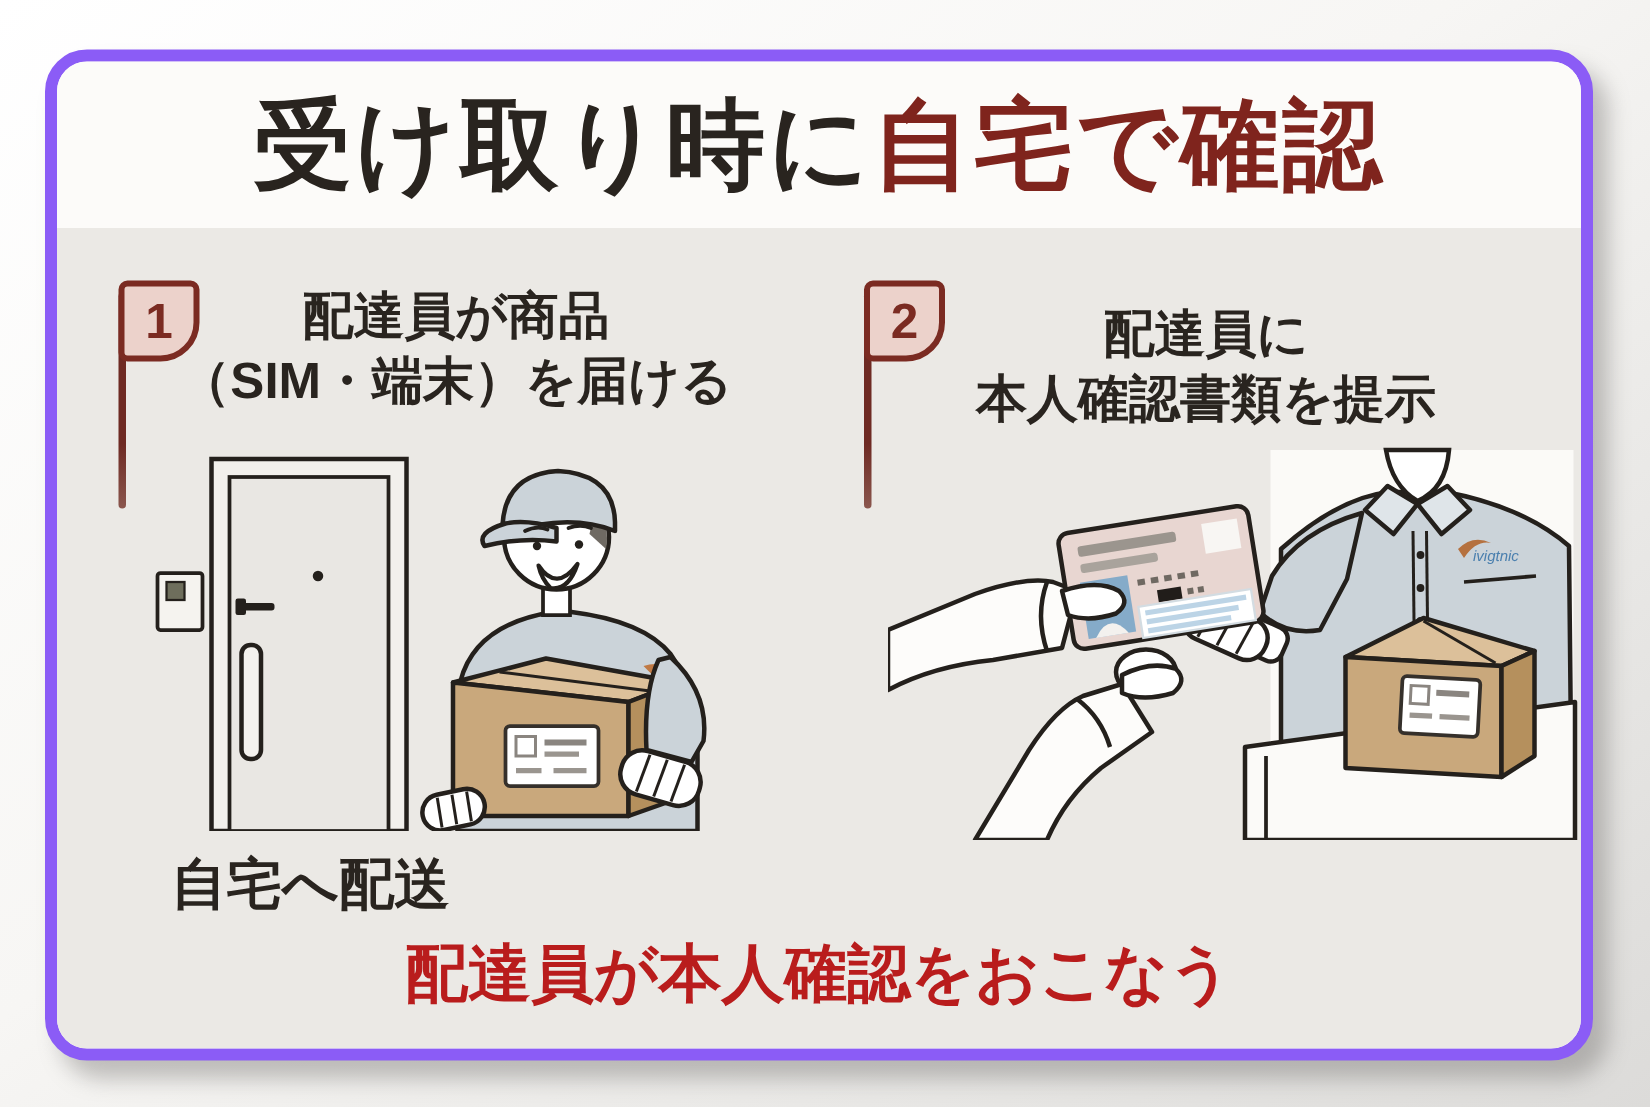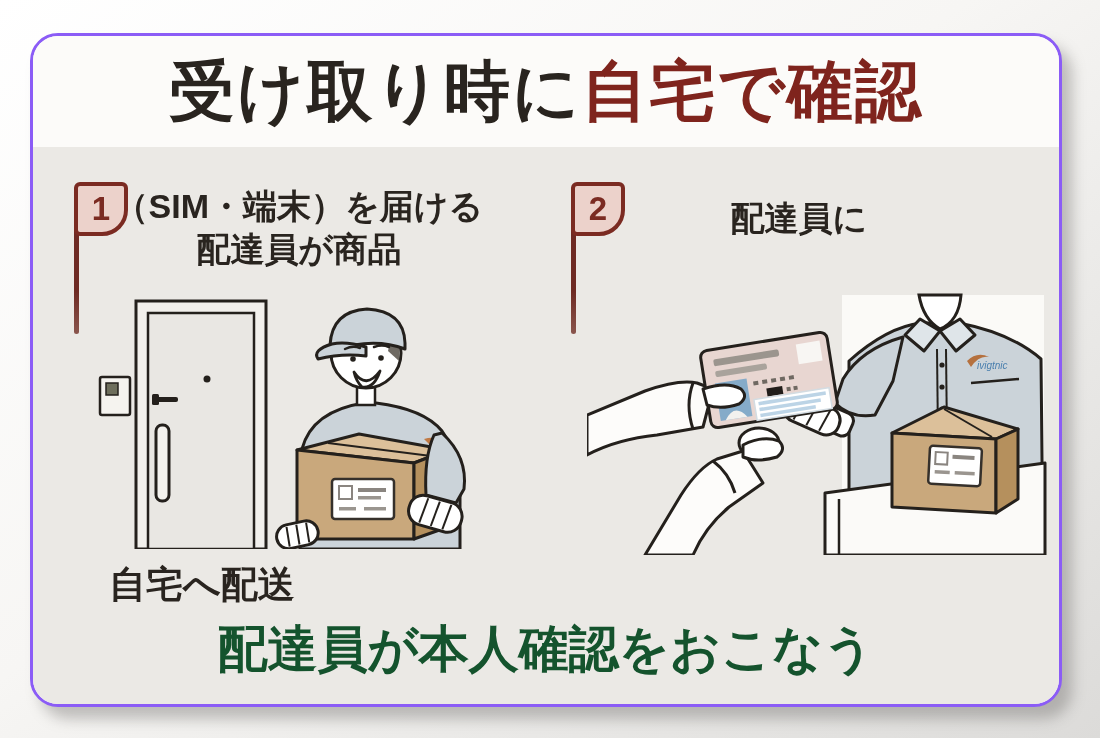--- a/index.html
+++ b/index.html
@@ -5,21 +5,21 @@
   html,body{margin:0;padding:0;}
   body{
     width:1100px;height:738px;
     font-family:"Liberation Sans","DejaVu Sans",sans-serif;
     background:linear-gradient(145deg,#ffffff 0%,#f7f6f4 45%,#dcdbd9 100%);
     position:relative;overflow:hidden;
   }
   .canvas{position:absolute;inset:0;}
   .panel{
     position:absolute;left:30px;top:33px;width:1032px;height:674px;
-    box-sizing:border-box;border:3px solid #8b5cf6;border-radius:28px;
+    box-sizing:border-box;border:8px solid #8b5cf6;border-radius:28px;
     background:#fcfbf9;overflow:hidden;
     box-shadow:10px 12px 14px rgba(110,108,104,0.40);
   }
   .title-band{
     position:absolute;left:0;top:0;right:0;height:111px;
     background:#fcfbf9;display:flex;align-items:center;justify-content:center;
   }
   .title-band .t{
     font-size:66px;font-weight:900;letter-spacing:2px;color:#29241f;white-space:nowrap;
   }
@@ -40,22 +40,22 @@
   }
   .step-heading{
     position:absolute;width:420px;text-align:center;color:#29241f;
     font-size:34px;font-weight:900;line-height:1.25;white-space:nowrap;
   }
   .caption{
     position:absolute;width:400px;text-align:left;color:#29241f;
     font-size:37px;font-weight:900;white-space:nowrap;
   }
   .footer-note{
-    position:absolute;left:0;right:0;text-align:center;color:#14532d;
-    font-size:50px;font-weight:900;white-space:nowrap;
+    position:absolute;left:0;right:0;text-align:center;color:#b91c1c;
+    font-size:42px;font-weight:900;white-space:nowrap;
   }
   .illu{position:absolute;}
 </style>
 </head>
 <body>
 
 <div class="canvas">
   <div class="panel">
 
     <div class="title-band">
@@ -63,31 +63,32 @@
     </div>
 
     <div class="body-area"></div>
 
     <div class="flag" style="left:41px;top:146px;">
       <div class="pole"></div>
       <div class="box">1</div>
     </div>
 
     <div class="step-heading" style="left:56px;top:149px;">
+      <div>配達員が商品</div>
       <div>（SIM・端末）を届ける</div>
-      <div>配達員が商品</div>
     </div>
 
     <div class="flag" style="left:538px;top:146px;">
       <div class="pole"></div>
       <div class="box">2</div>
     </div>
 
     <div class="step-heading" style="left:556px;top:149px;margin-top:12px;">
       <div>配達員に</div>
+      <div>本人確認書類を提示</div>
     </div>
 
     <svg class="illu" style="left:41px;top:251px;" width="455" height="262" viewBox="0 0 455 262">
 
       <g>
         <rect x="62" y="14" width="130" height="248" fill="#f2f0ec" stroke="#24201c" stroke-width="3"></rect>
         <rect x="74" y="26" width="106" height="236" fill="#e9e7e3" stroke="#24201c" stroke-width="2.5"></rect>
         <circle cx="133" cy="92" r="3.5" fill="#24201c"></circle>
         <g>
           <rect x="78" y="107" width="7" height="11" rx="1.5" fill="#24201c"></rect>

